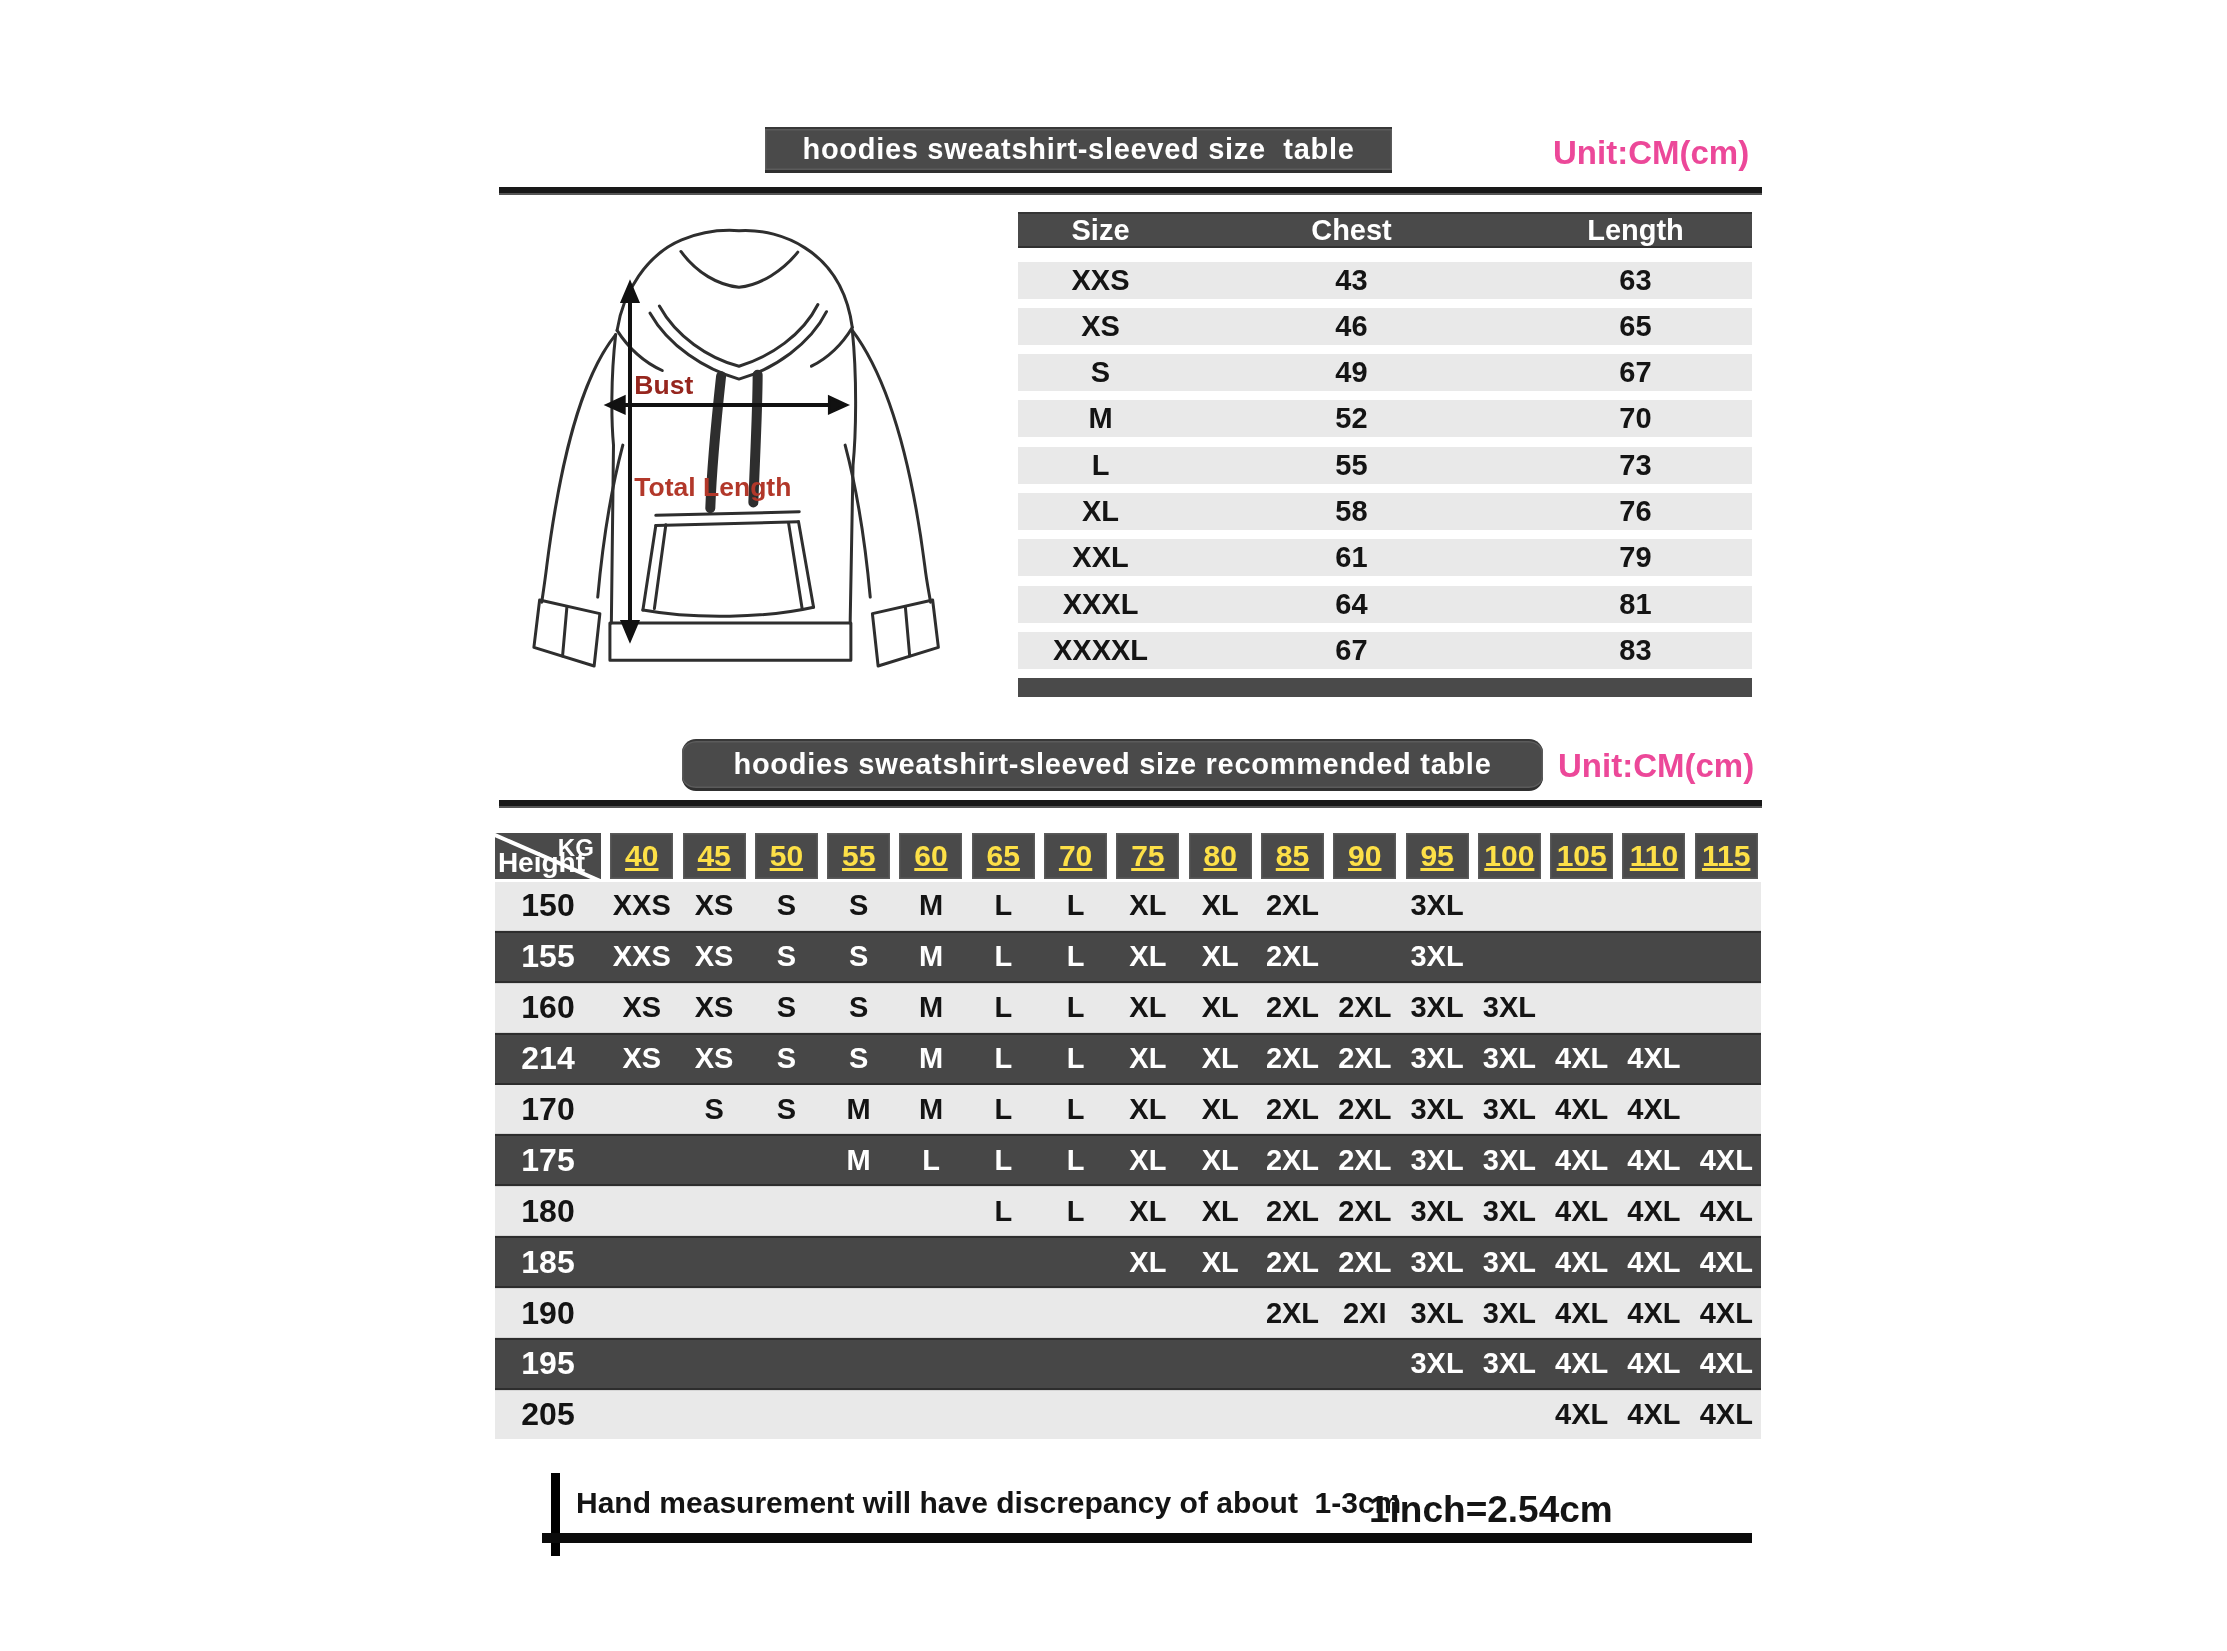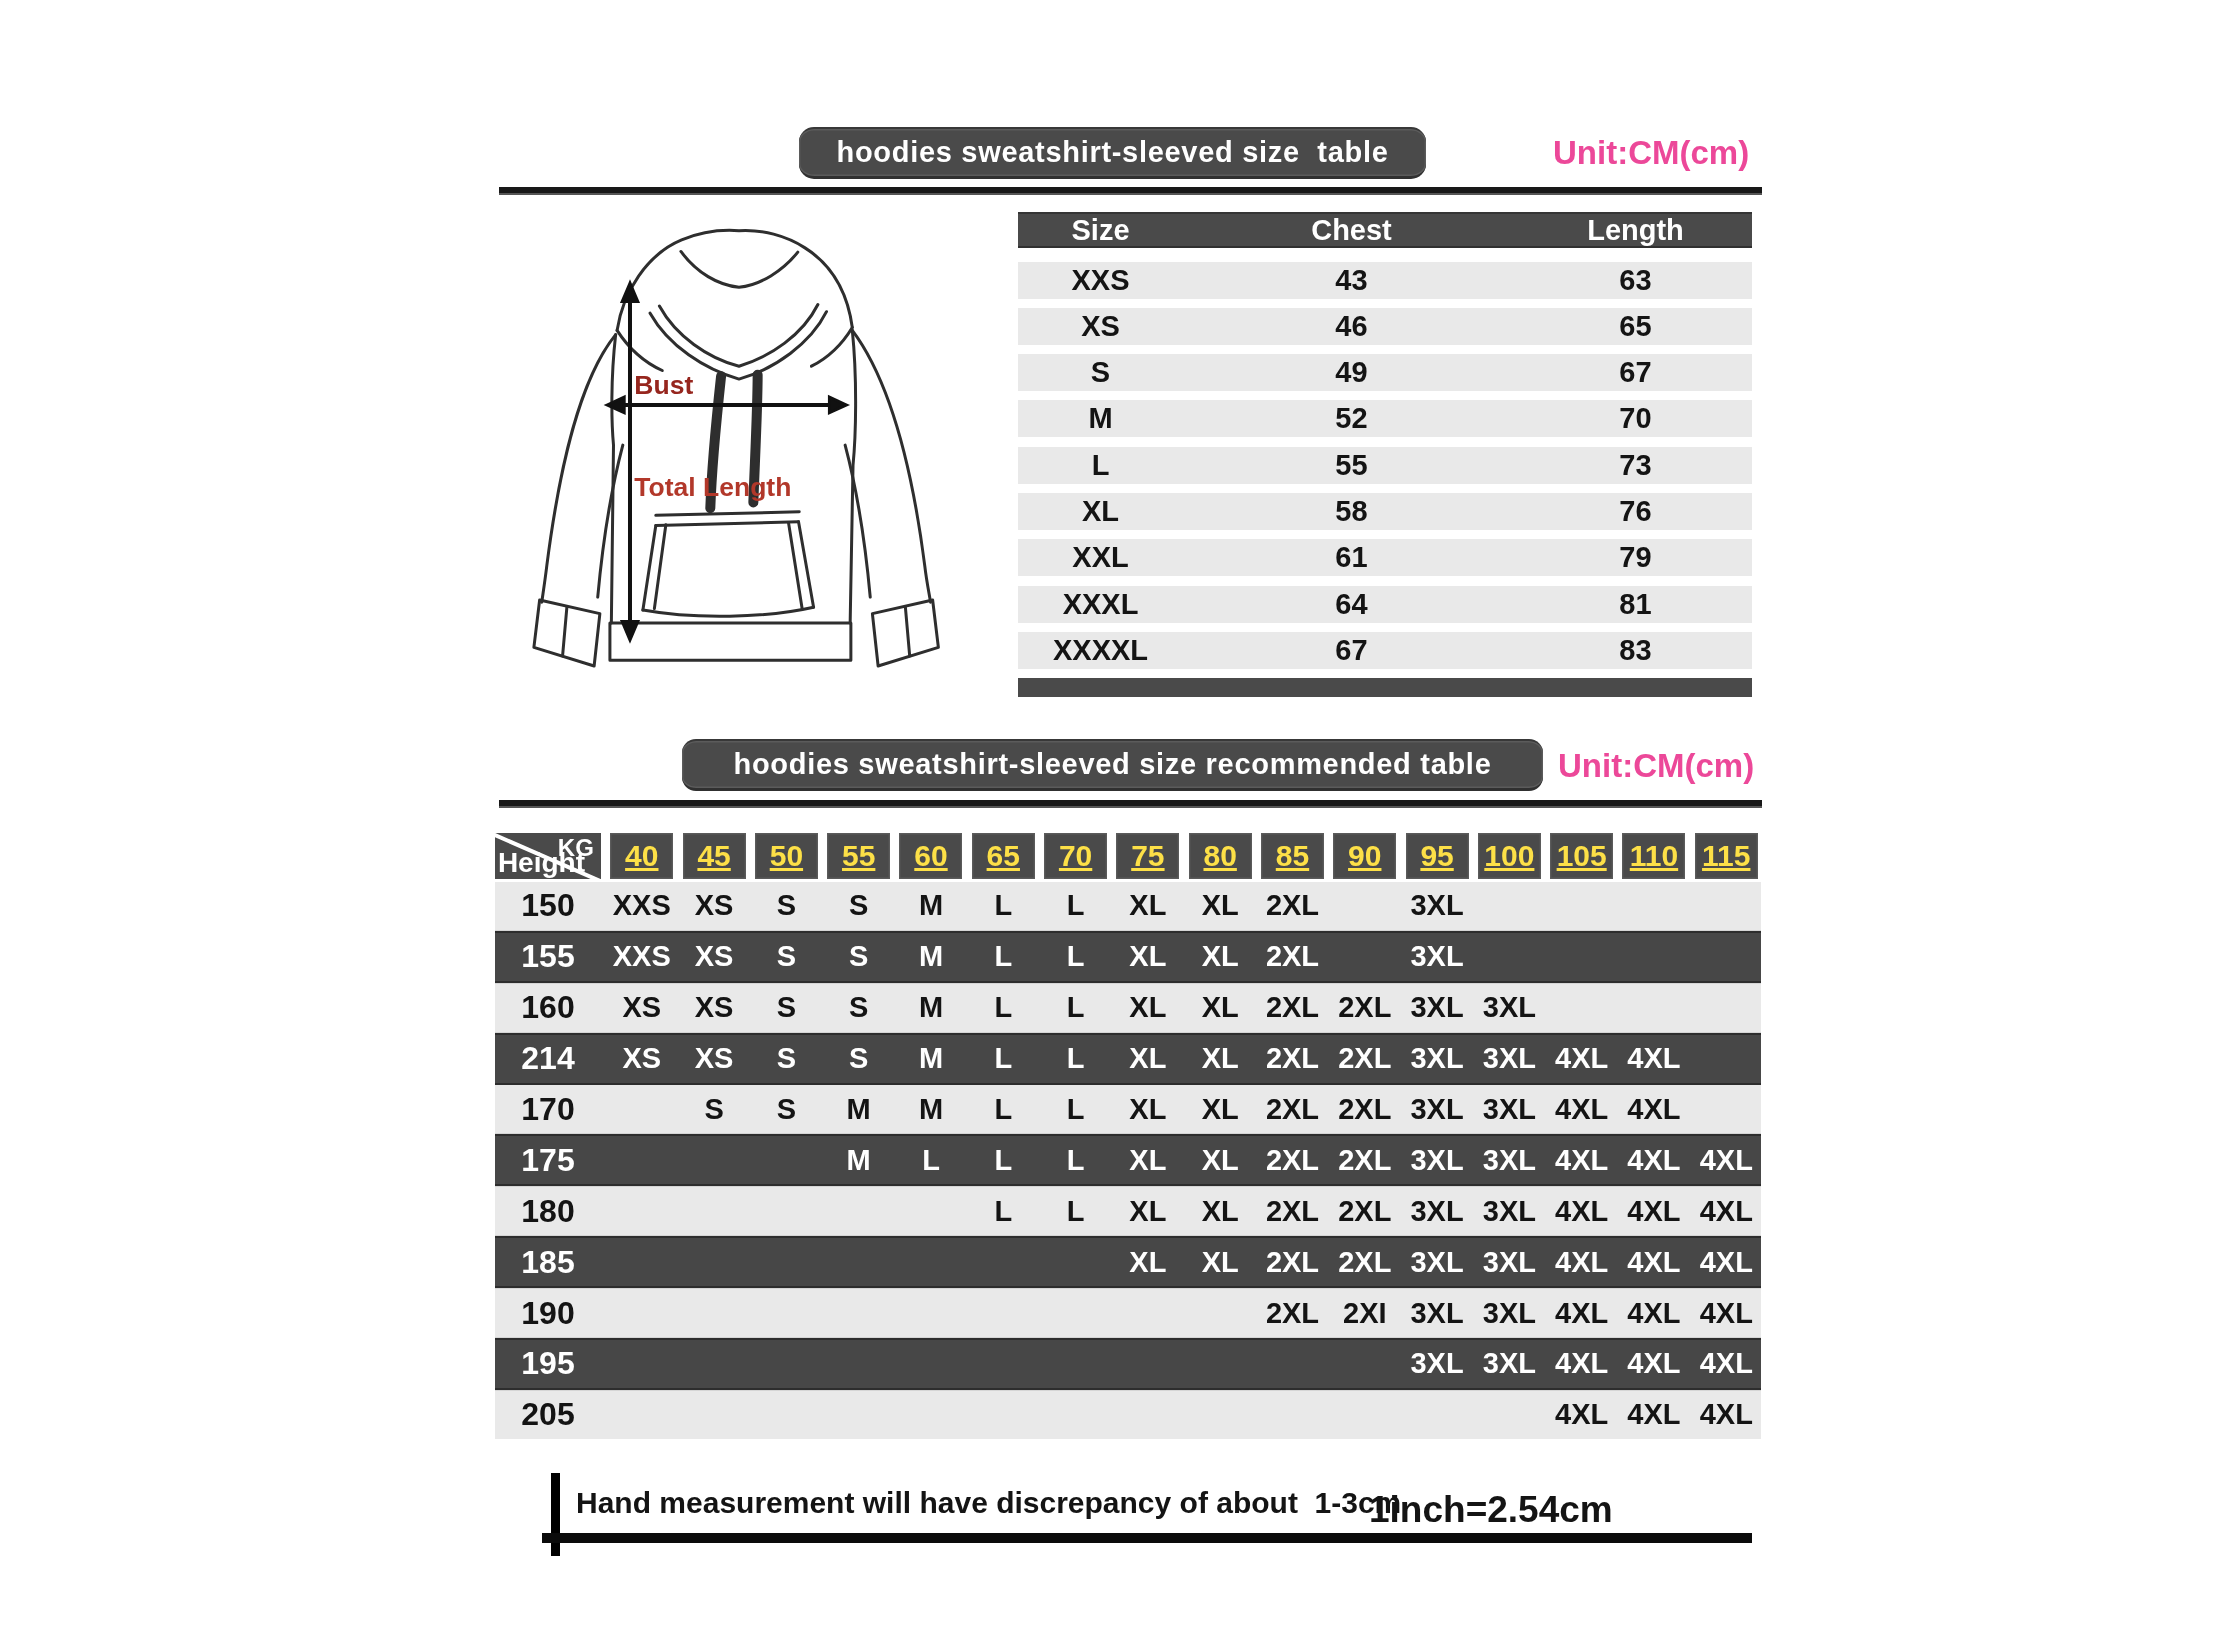--- a/index.html
+++ b/index.html
@@ -17,21 +17,21 @@
     font-family:"Liberation Sans","DejaVu Sans",sans-serif;font-weight:bold;color:var(--text_black);
   }
   .abs{position:absolute;}
   
   .titlebar{
     background:var(--dark_bar);color:#fff;display:flex;align-items:center;justify-content:center;
     font-size:29px;letter-spacing:0.7px;white-space:pre;box-sizing:border-box;
     border-top:2.9px solid #383838;border-bottom:3.6px solid #303030;
     box-shadow:0 0 0 1.4px #5b5b5b inset;
   }
-  #title1{left:799px;top:127px;width:627px;height:52px;border-radius:15px;}
+  #title1{left:765px;top:127px;width:627px;height:46px;}
   #title2{left:682px;top:739px;width:861px;height:52px;border-radius:14px;}
   .unit{font-size:33px;color:#ec4899;letter-spacing:0px;}
   #unit1{left:1553px;top:134px;}
   #unit2{left:1558px;top:747px;}
   .hr{background:var(--line_black);height:5.7px;border-bottom:2.2px solid #555;}
   #hr1{left:499px;top:187px;width:1263px;}
   #hr2{left:499px;top:800px;width:1263px;}
 
   
   .size-table{left:1018px;top:212px;width:734px;}

